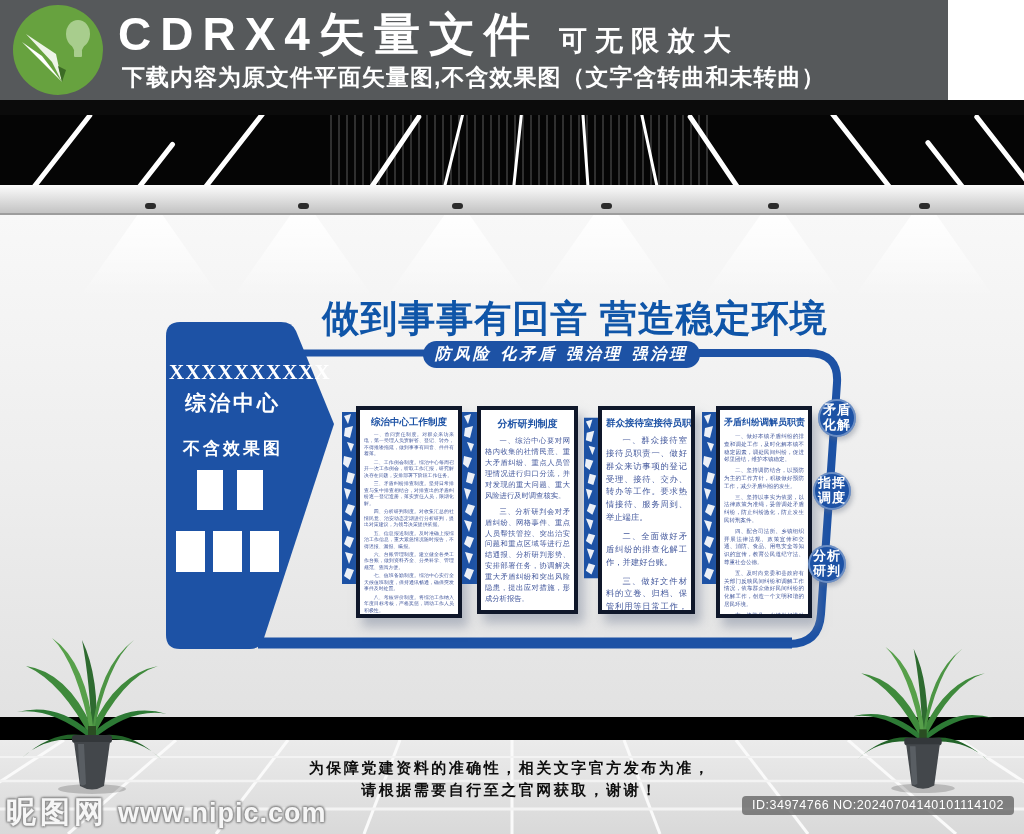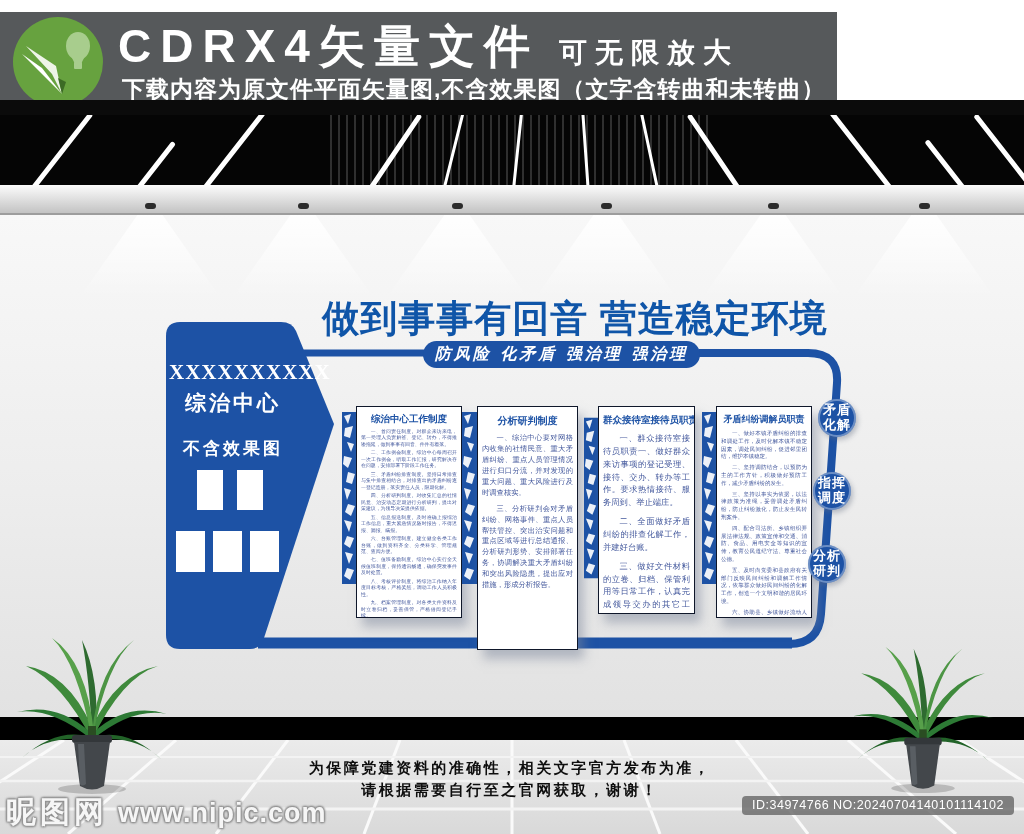--- a/index.html
+++ b/index.html
@@ -4,21 +4,21 @@
 <style>
   * { margin:0; padding:0; box-sizing:border-box; }
   html,body { background:#fff; }
   #stage {
     position:relative; width:1024px; height:834px; overflow:hidden;
     font-family:"Liberation Sans", sans-serif; background:#fff;
   }
   .abs { position:absolute; }
 
   
-  .header { left:0; top:12px; width:837px; height:100px; background:#56595b; }
+  .header { left:0; top:0; width:948px; height:100px; background:#56595b; }
   .hdr-line1 { left:118px; top:4px; display:flex; align-items:baseline; color:#fff; white-space:nowrap; }
   .hdr-big { font-size:46px; font-weight:900; letter-spacing:9px; }
   .hdr-small { font-size:28px; font-weight:900; letter-spacing:8px; margin-left:20px; }
   .hdr-sub { left:122px; top:62px; color:#fff; font-size:23px; font-weight:700; letter-spacing:1px; white-space:nowrap; }
 
   .black-strip { left:0; top:100px; width:1024px; height:15px; background:#0b0b0b; }
 
   
   .ceiling { left:0; top:115px; width:1024px; height:70px; background:#050505; overflow:hidden; }
   .louvers { position:absolute; left:330px; top:0; width:380px; height:70px;
@@ -42,22 +42,22 @@
   .pill span { color:#fff; font-family:"DejaVu Serif", serif; font-style:italic; font-weight:bold;
     font-size:16px; letter-spacing:3px; white-space:nowrap; }
 
   .shape-text { color:#fff; text-align:center; width:128px; left:169px; }
   .shape-x { top:360px; font-family:"Liberation Serif", serif; font-weight:bold; font-size:21px; letter-spacing:1px; }
   .shape-name { top:389px; font-weight:900; font-size:21px; letter-spacing:3px; }
   .shape-members { top:437px; font-weight:900; font-size:17px; letter-spacing:3px; }
   .member-sq { position:absolute; background:#fff; }
 
   
-  .panel-card { position:absolute; background:#fff; border:1px solid #0f172a;
-    box-shadow:6px 9px 10px rgba(125,135,155,.5); padding:4px 4px 0; overflow:hidden; }
+  .panel-card { position:absolute; background:#fff; border:4px solid #0f172a;
+    box-shadow:6px 9px 10px rgba(125,135,155,.5); padding:4px 4px 0; overflow:hidden;font-family:Liberation Mono, monospace; }
   .panel-title { text-align:center; font-weight:900; color:#1d52a5; white-space:nowrap; }
   .panel-body p { text-indent:2em; text-align:justify; color:#44599d; }
   .p1 .panel-title { font-size:9.5px; margin:2px 0 3px; }
   .p1 .panel-body p { font-size:4.9px; line-height:1.32; margin-bottom:2px; }
   .p2 .panel-title { font-size:10px; margin:3px 0 5px; }
   .p2 .panel-body p { font-size:7.3px; line-height:1.5; margin-bottom:5px; }
   .p3 .panel-title { font-size:9.5px; margin:3px 0 5px; }
   .p3 .panel-body p { font-size:8.3px; line-height:1.55; margin-bottom:6px; }
   .p4 .panel-title { font-size:9px; margin:2px 0 4px; }
   .p4 .panel-body p { font-size:5.5px; line-height:1.42; margin-bottom:3px; }
@@ -199,21 +199,21 @@
         <p>七、值班备勤制度。综治中心实行全天候值班制度，保持通讯畅通，确保突发事件及时处置。</p>
         <p>八、考核评价制度。将综治工作纳入年度目标考核，严格奖惩，调动工作人员积极性。</p>
         <p>九、档案管理制度。对各类文件资料及时立卷归档，妥善保管，严格借阅登记手续。</p>
       </div>
   </div>
 
   <svg class="mosaic" style="left:462px; top:412px;" width="15" height="172" viewBox="0 0 15 172">
     <rect width="15" height="172" fill="#1d52a5"></rect>
       <use href="#mosaic-shards"></use>
   </svg>
-  <div class="abs panel-card p2" style="left:477px; top:406px; width:101px; height:244px;">
+  <div class="abs panel-card p2" style="left:477px; top:406px; width:101px; height:208px;">
     <div class="panel-title">分析研判制度</div>
     <div class="panel-body">
         <p>一、综治中心要对网格内收集的社情民意、重大矛盾纠纷、重点人员管理情况进行归口分流，并对发现的重大问题、重大风险进行及时调查核实。</p>
         <p>三、分析研判会对矛盾纠纷、网格事件、重点人员帮扶管控、突出治安问题和重点区域等进行总结通报、分析研判形势、安排部署任务，协调解决重大矛盾纠纷和突出风险隐患，提出应对措施，形成分析报告。</p>
       </div>
   </div>
 
   <svg class="mosaic" style="left:584px; top:412px;" width="14" height="172" viewBox="0 0 15 172">
     <rect width="15" height="172" fill="#1d52a5"></rect>
       <use href="#mosaic-shards"></use>

